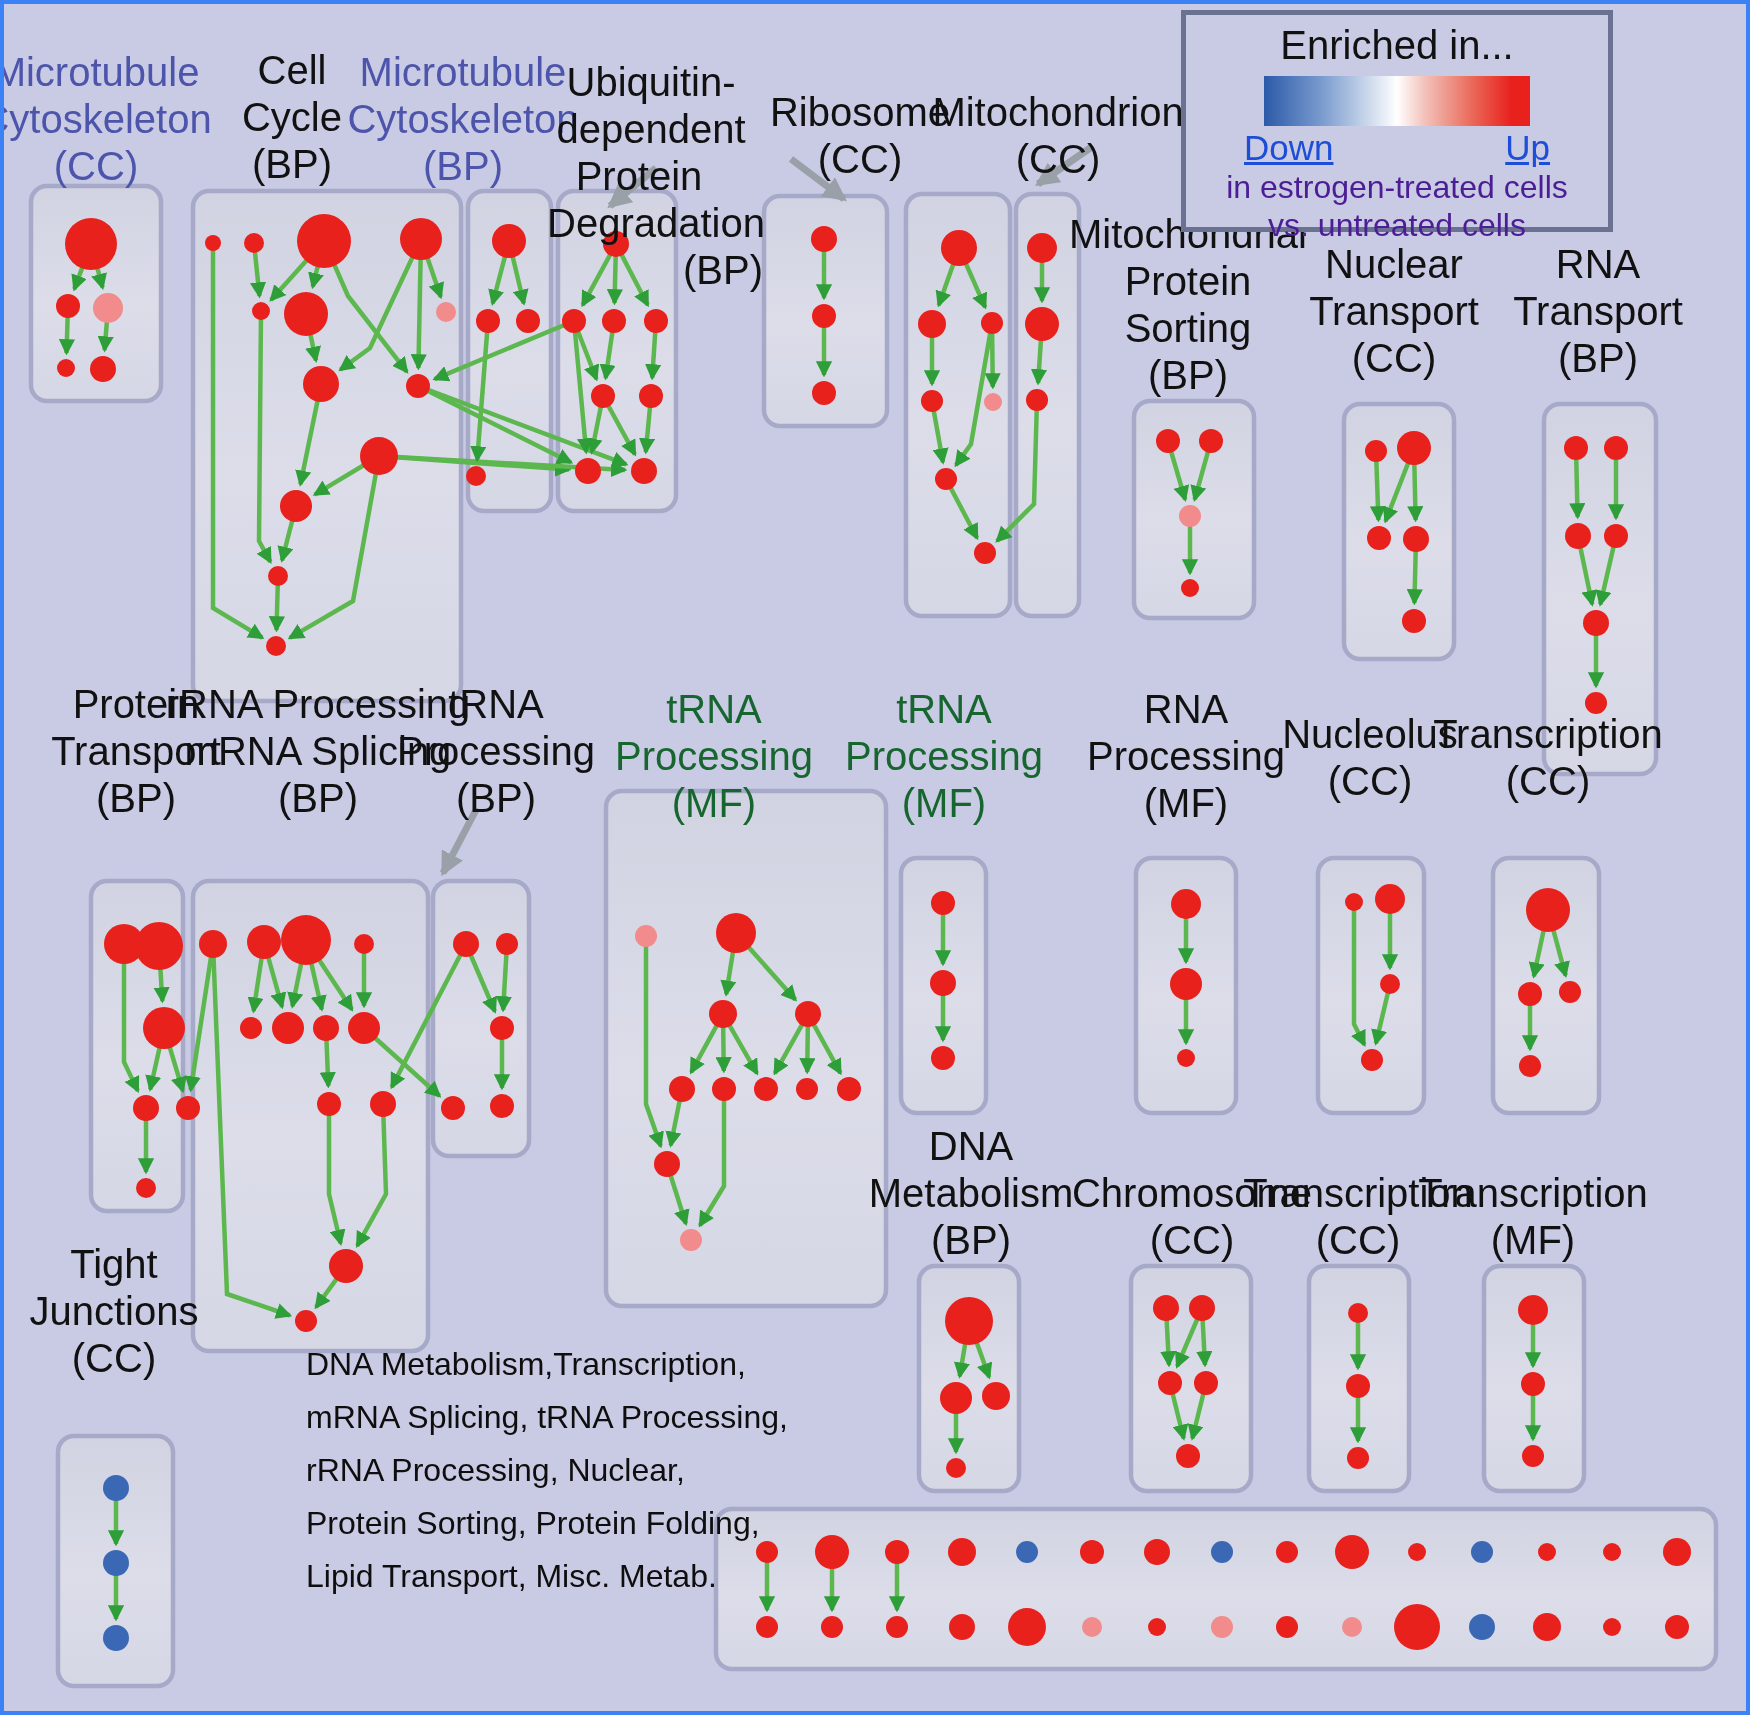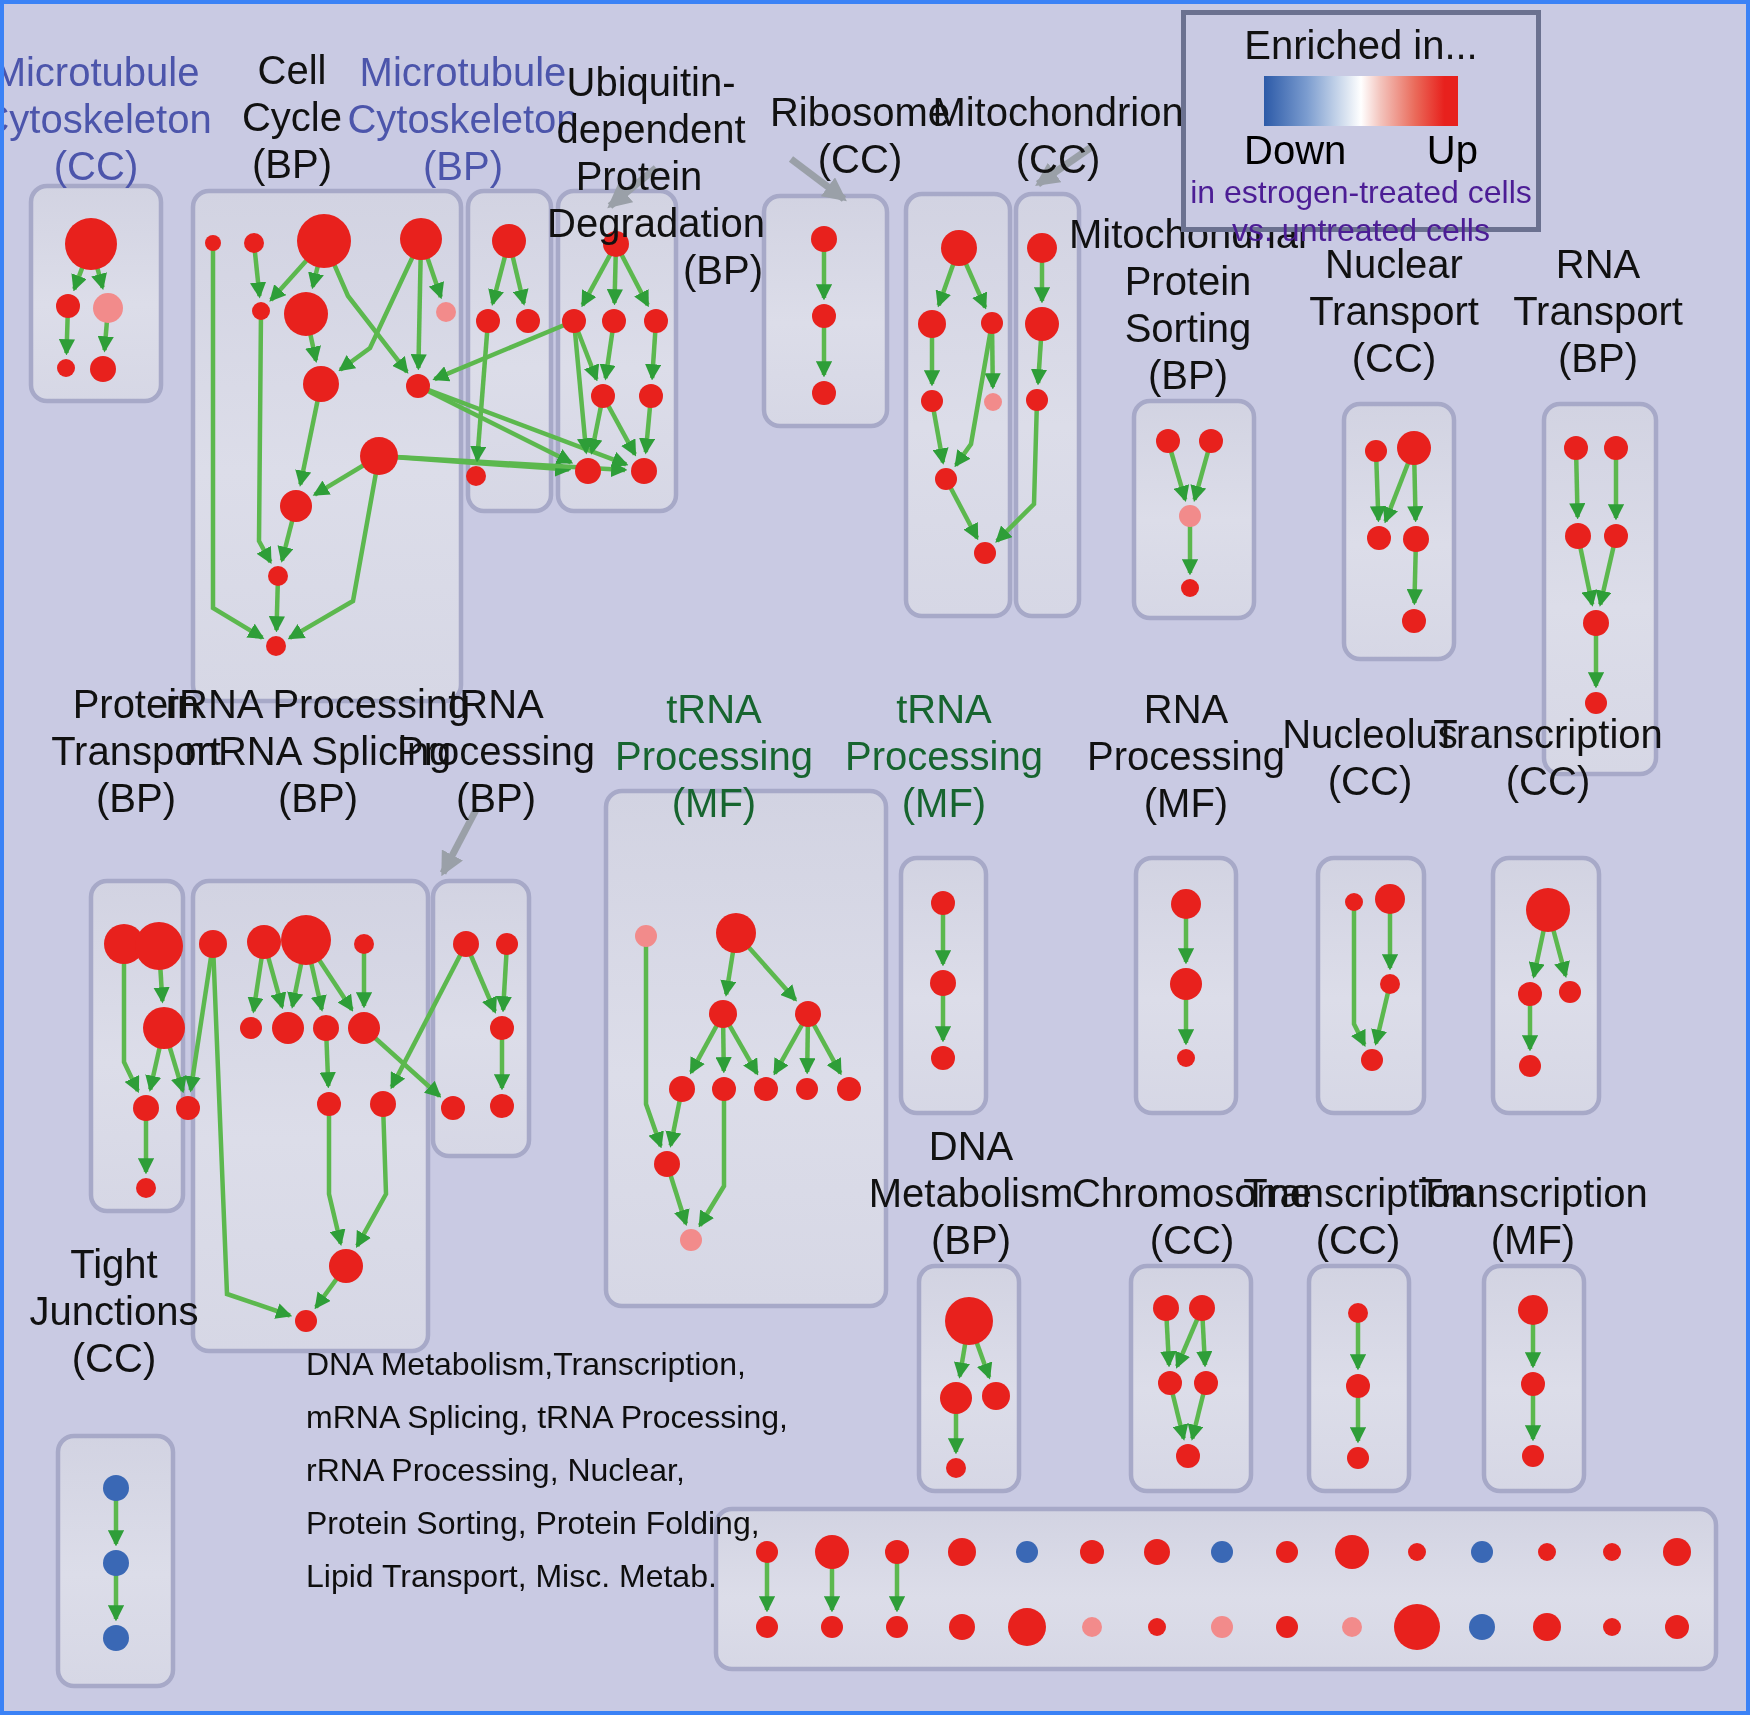--- a/index.html
+++ b/index.html
@@ -3,26 +3,26 @@
 <meta charset="utf-8">
 <style>
   html,body{margin:0;padding:0;background:#ffffff;}
   .stage{
     position:relative;width:1750px;height:1715px;box-sizing:border-box;
     background:#c9cae3;border:4px solid #3b82f6;overflow:hidden;
     font-family:"Liberation Sans", sans-serif;
   }
   svg#net{position:absolute;left:0;top:0;}
   .legend{
-    position:absolute;left:1177px;top:6px;width:360px;height:222px;box-sizing:border-box;
+    position:absolute;left:1177px;top:6px;width:432px;height:222px;box-sizing:border-box;
     border:5px solid #6b7190;background:#c9cae3;text-align:center;z-index:5;
   }
   .legend-title{font-size:40px;color:#111;margin-top:8px;}
   .legend-bar{height:50px;margin:8px 78px 0 78px;}
-  .legend-du{display:flex;justify-content:space-between;padding:2px 58px 0 58px;font-size:40px;color:#000000;}
+  .legend-du{display:flex;justify-content:space-between;padding:2px 58px 0 58px;font-size:35px;color:#1d4ed8;text-decoration:underline;}
   .legend-sub{font-size:32px;line-height:38px;color:#4c1d95;}
   .notes{position:absolute;left:302px;top:1334px;font-size:32px;line-height:53px;color:#0e0e0e;z-index:4;white-space:nowrap;}
 </style>
 </head>
 <body>
 
 <div class="stage">
   <svg id="net" width="1734" height="1699" viewBox="8 8 1734 1699">
       <defs>
         <linearGradient id="boxGrad" x1="0" y1="0" x2="0" y2="1">

